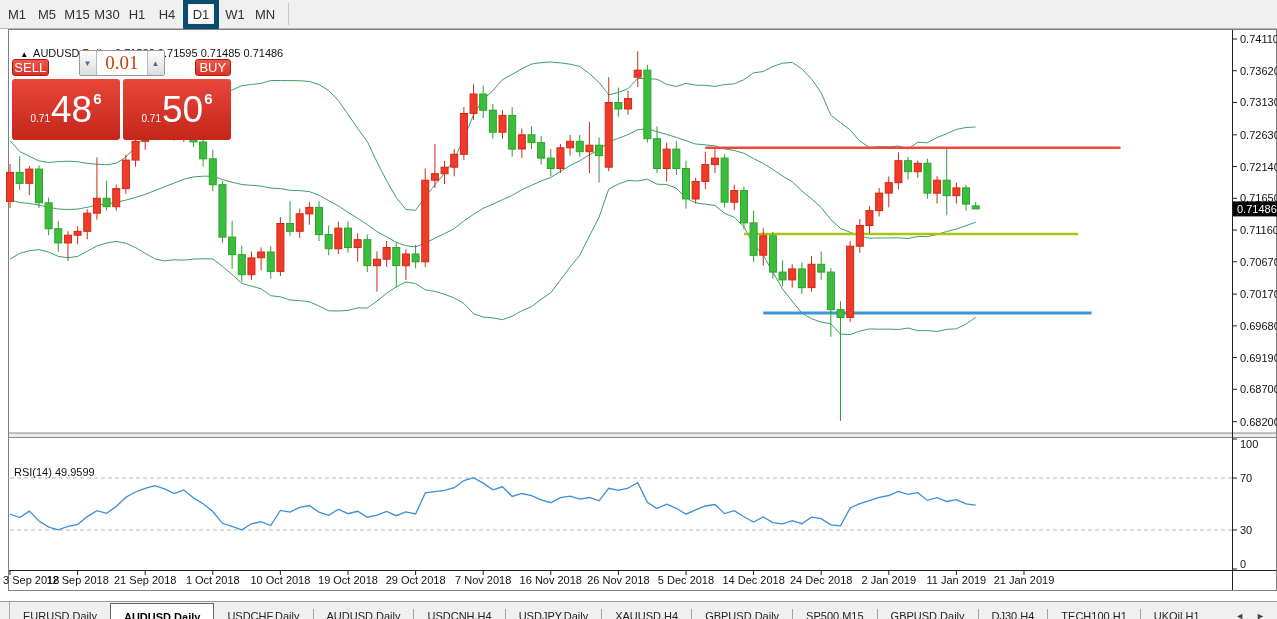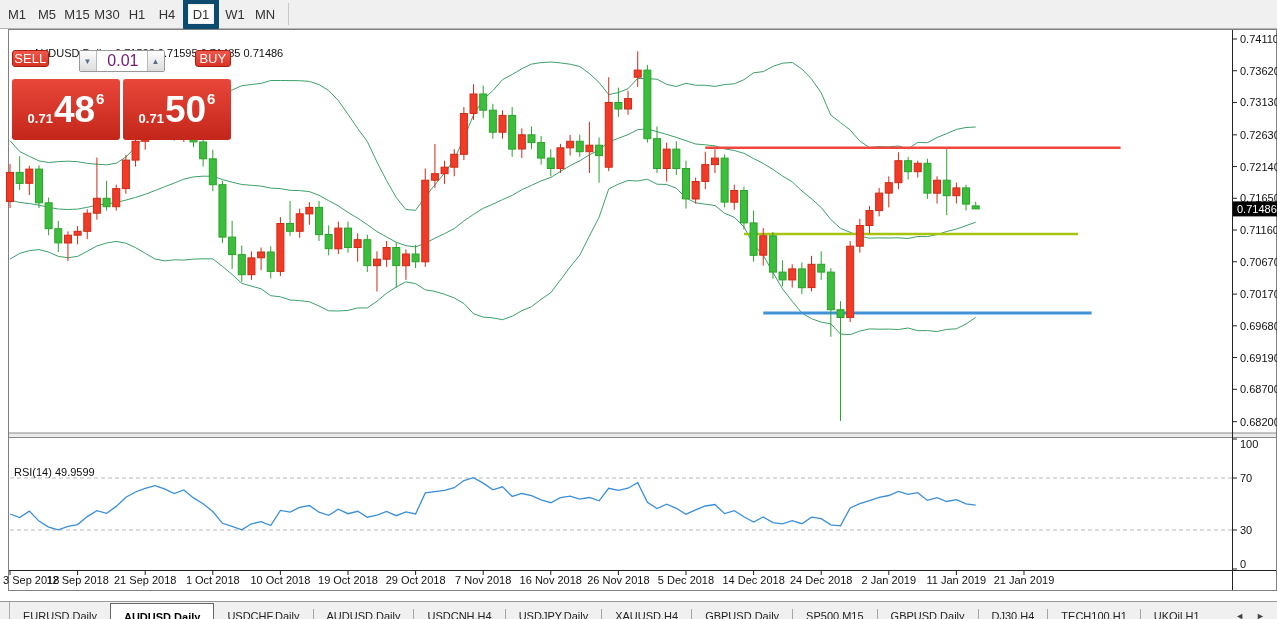--- a/index.html
+++ b/index.html
@@ -12,36 +12,36 @@
     font-size:13px;color:#333;cursor:default;border:1px solid transparent;border-radius:1px;}
   .tf-btn.active{background:#fbfbfb;border:5px solid #0c4a6e;box-shadow:inset 0 0 2px #ccc;}
   .tb-divider{width:1px;height:22px;background:#c8c8c8;margin-left:8px;}
   
   #chart-svg{left:0;top:0;}
   #title-row{left:14px;top:35px;font-size:11px;color:#111;white-space:pre;}
   #title-row .tri{font-size:8px;margin-right:5px;color:#000;}
   #title-row .ohlc{margin-left:8px;}
   
   #trade-panel{left:12px;top:50px;width:219px;}
-  #tp-row1{display:flex;align-items:flex-start;height:26px;gap:25px;}
+  #tp-row1{display:flex;align-items:flex-end;height:26px;gap:25px;}
   .tp-btn{width:56px;background:linear-gradient(#f0574a,#da3425);border:1px solid #a81f12;border-radius:3px;
     color:#fff;font-size:13px;display:flex;align-items:center;justify-content:center;cursor:pointer;}
   #vol-group{flex:1;display:flex;margin:0 5px;border:1px solid #999;background:#fff;border-radius:2px;}
   .spin-btn{width:17px;background:linear-gradient(#fdfdfd,#dcdcdc);border:0;display:flex;align-items:center;
     justify-content:center;font-size:8px;color:#566d8c;cursor:pointer;}
   .spin-btn.dn{border-right:1px solid #bbb;}
   .spin-btn.up{border-left:1px solid #bbb;}
-  #volume-input{flex:1;border:0;outline:0;text-align:right;padding-right:8px;font-size:16px;
-    font-family:Liberation Sans, sans-serif;color:#701a75;width:40px;}
+  #volume-input{flex:1;border:0;outline:0;text-align:right;padding-right:8px;font-size:19px;
+    font-family:Liberation Serif, serif;color:#c2410c;width:40px;}
   #tp-row2{display:flex;margin-top:3px;height:61px;}
   .quote-box{flex:1;background:linear-gradient(#e84739,#c3261a);border-radius:3px;color:#fff;
     display:flex;align-items:center;justify-content:center;cursor:pointer;}
   .quote-box + .quote-box{margin-left:3px;}
-  .q-prefix{font-size:13px;font-weight:bold;margin-top:18px;}
-  .q-big{font-size:37px;font-weight:700;line-height:1;margin:9px 1px;}
+  .q-prefix{font-size:10px;font-weight:normal;margin-top:18px;}
+  .q-big{font-size:37px;font-weight:400;line-height:1;margin:9px 1px;}
   .q-sup{font-size:15px;font-weight:bold;margin-bottom:22px;}
   
   #rsi-label{left:14px;top:442px;font-size:11px;color:#111;margin-top:24px;}
   
   #tabbar{left:0;top:592px;width:1277px;height:27px;background:#f0f0f0;border-top:1px solid #999;
     display:flex;align-items:stretch;overflow:hidden;margin-top:9px;}
   .tab-sliver{width:9px;border-right:1px solid #aaa;background:#f0f0f0;}
   .tab{display:flex;align-items:center;padding:0 13px;font-size:11px;color:#222;cursor:pointer;white-space:nowrap;}
   .tab.active{background:#fff;border:1px solid #666;border-bottom:0;font-weight:bold;color:#000;margin-top:1px;}
   .tab-sep{width:1px;height:13px;background:#a5a5a5;align-self:center;}

